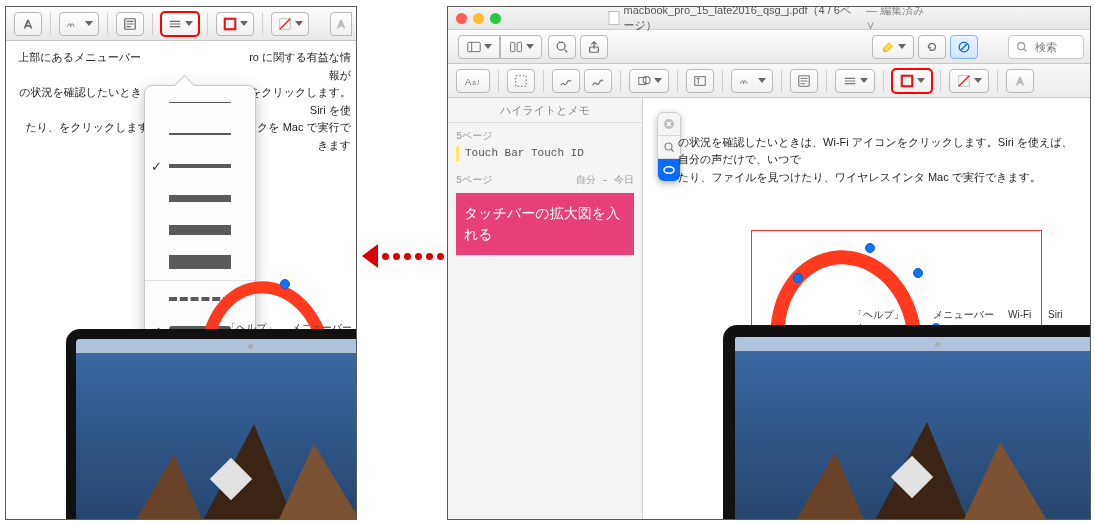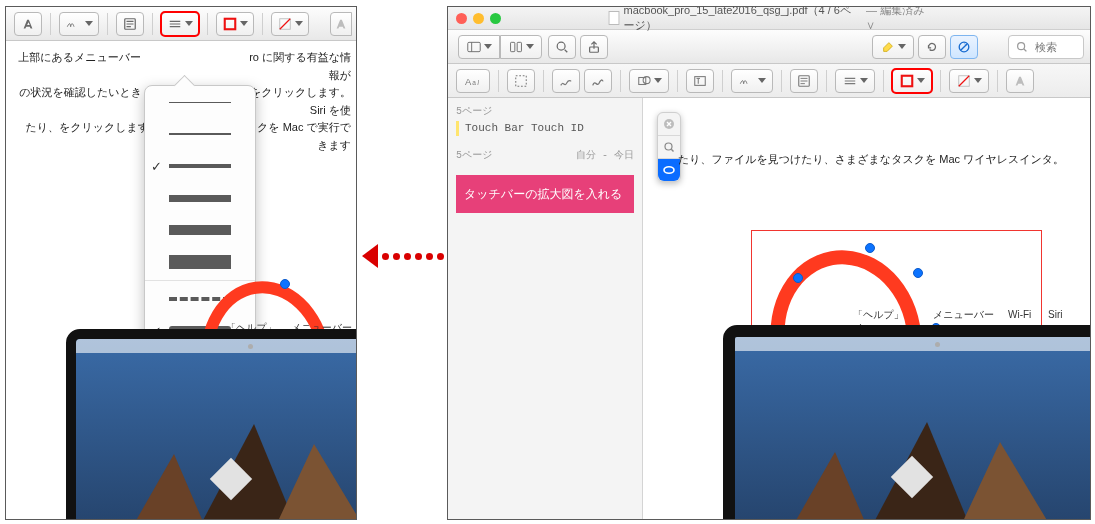--- a/index.html
+++ b/index.html
@@ -54,21 +54,21 @@
 
   
   #right-split{display:flex;height:calc(100% - 22px - 34px - 34px);}
   #sidebar{width:195px;flex:none;background:#f4f4f4;border-right:1px solid #d4d4d4;box-sizing:border-box;overflow:hidden;display:flex;flex-direction:column;}
   #sidebar .side-title{height:24px;display:flex;align-items:center;justify-content:center;border-bottom:1px solid #dedede;color:#888;font-size:11px;}
   #sidebar .note-block{padding:6px 8px;font-family:Liberation Mono, monospace;}
   #sidebar .note-page{color:#999;font-size:10px;margin-bottom:3px;display:flex;justify-content:space-between;}
   #sidebar .note-row{display:flex;align-items:stretch;}
   #sidebar .note-tab{width:3px;flex:none;margin-right:6px;}
   #sidebar .note-label{font-size:11px;color:#555;line-height:1.4;}
-  #sidebar .note-sticky{margin:8px 8px 8px 8px;padding:10px 8px;font-size:12px;line-height:1.5;}
+  #sidebar .note-sticky{margin:1px 8px 8px 8px;padding:10px 8px;font-size:14px;line-height:1.5;}
   
   #content{position:relative;flex:auto;background:#fff;overflow:hidden;}
   .doc-text{position:absolute;left:35px;top:18px;right:8px;font-size:11px;line-height:1.6;color:#222;}
   
   .palette{position:absolute;left:14px;top:14px;width:22px;background:#f4f4f4;border:1px solid #cfcfcf;border-radius:6px;box-shadow:0 2px 6px rgba(0,0,0,0.25);}
   .palette .pbtn{height:22px;display:flex;align-items:center;justify-content:center;color:#777;}
   .palette .pbtn.sel{background:#0a6cff;color:#fff;border-radius:0 0 6px 6px;}
   .palette .pbtn+.pbtn{border-top:1px solid #d8d8d8;}
 
   
@@ -440,20 +440,21 @@
       <svg class="ic14" viewBox="0 0 16 16">
             <path d="M3 13L7 3h2l4 10h-2l-1 -2H6l-1 2z" fill="#bdbdbd"></path>
           </svg>
     </div>
     <div style="flex:auto;"></div>
   </div>
 
   <div id="right-split">
 
     <div id="sidebar">
+      <div class="side-title">ハイライトとメモ</div>
 
       <div class="note-block">
         <div class="note-page">
           <span>5ページ</span>
           <span></span>
         </div>
         <div class="note-row">
           <div class="note-tab" id="tab0" style="background: rgb(255, 229, 110);"></div>
           <div class="note-label">Touch Bar    Touch ID</div>
         </div>
@@ -485,22 +486,22 @@
         </div>
         <div class="pbtn sel">
           <svg width="14" height="14" viewBox="0 0 14 14">
                 <ellipse cx="7" cy="7" rx="5" ry="3.3" fill="none" stroke="#fff" stroke-width="1.6"></ellipse>
               </svg>
         </div>
       </div>
 
       <div class="doc-text">
         <br>
-        <br>
-        <span>たり、ファイルを見つけたり、さまざまなタスクを Mac ワイヤレスインタ。</span>
+        <span>の状況を確認したいときは、Wi-Fi アイコンをクリックします。Siri を使えば、自分の声だけで、いつで</span><br>
+        <span>たり、ファイルを見つけたり、ワイヤレスインタ Mac で実行できます。</span>
       </div>
 
       <div class="sel-box" style="left:108px;top:132px;width:289px;height:210px;"></div>
 
       <div class="ellipse-mark" style="left:128px;top:152px;width:150px;height:175px;transform:rotate(-10deg);"></div>
 
       <div class="handle" style="left:222px;top:145px;"></div>
       <div class="handle" style="left:270px;top:170px;"></div>
       <div class="handle" style="left:288px;top:225px;"></div>
       <div class="handle" style="left:268px;top:280px;"></div>

